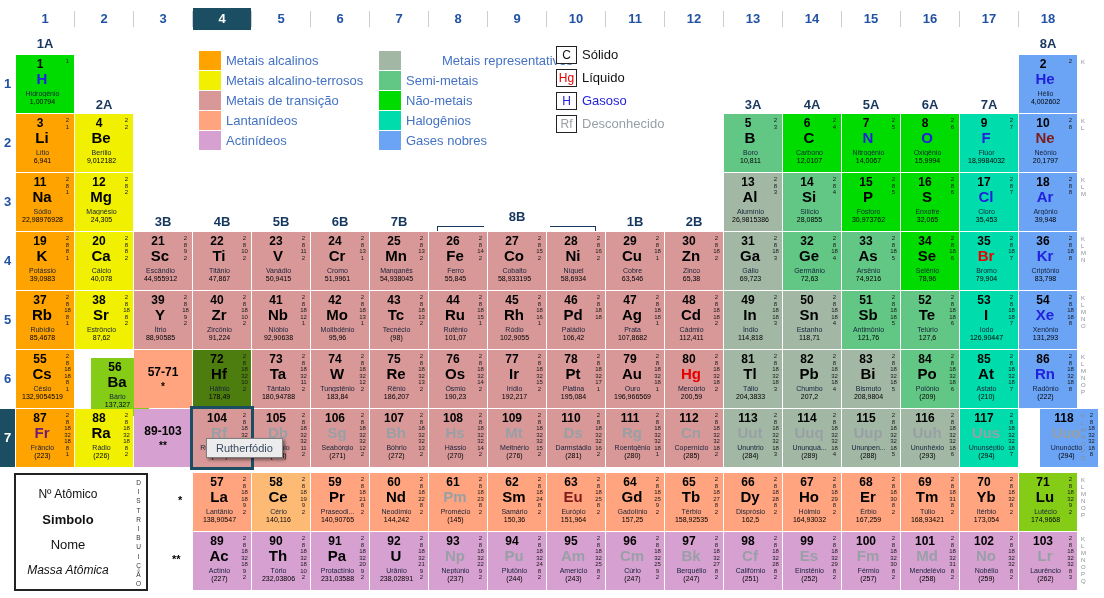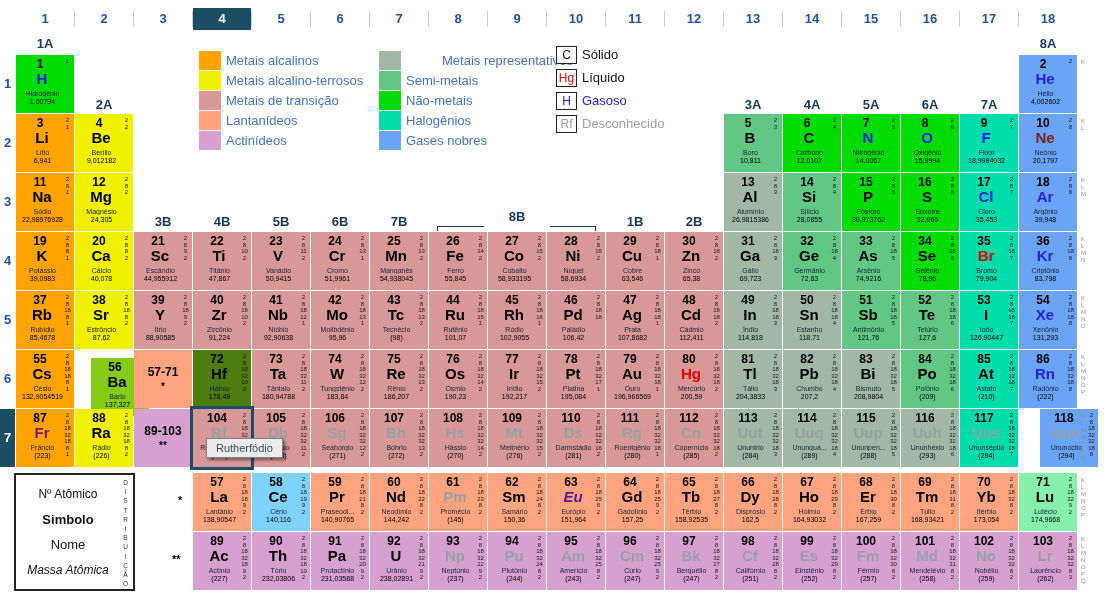--- a/index.html
+++ b/index.html
@@ -39,21 +39,21 @@
   .lglabel{position:absolute;height:19px;line-height:19px;font-size:13px;color:#4472C4;white-space:nowrap;}
   .stbox{position:absolute;width:21px;height:18px;box-sizing:border-box;border:1px solid #222;
          text-align:center;font-size:12px;line-height:16px;background:#fff;}
   .stlabel{position:absolute;height:18px;line-height:18px;font-size:13px;white-space:nowrap;}
   
   .edgeletters{position:absolute;width:12px;font-size:6px;line-height:7px;
                text-align:left;color:#8a8f94;}
   
   .fmark{position:absolute;font-size:11px;font-weight:bold;color:#000;}
   
-  .infobox{position:absolute;left:14px;top:473px;width:121px;height:118px;
+  .infobox{position:absolute;left:14px;top:473px;width:134px;height:118px;
            box-sizing:border-box;border:2px solid #222;background:#fff;}
   .ib-line{position:absolute;left:0;width:104px;text-align:center;color:#111;}
   .ib-numero{top:12px;font-size:12px;}
   .ib-simbolo{top:37px;font-size:13px;font-weight:bold;}
   .ib-nome{top:62px;font-size:13px;}
   .ib-massa{top:88px;font-size:12px;font-style:italic;}
   .ib-vert{position:absolute;right:3px;top:3px;width:9px;font-size:6.5px;
            line-height:9.2px;text-align:center;color:#333;}
   
   .tooltip{position:absolute;left:206px;top:438px;z-index:9;background:#ECECEC;
@@ -1300,21 +1300,21 @@
           <div>8</div>
           <div>18</div>
           <div>18</div>
           <div>9</div>
           <div>2</div>
         </div>
         <div class="sym" style="color: rgb(0, 0, 0);">La</div>
         <div class="nm">Lantânio</div>
         <div class="mass">138,90547</div>
       </div>
-      <div class="cell" style="left: 252px; top: 473px; background: #7dd3fc;">
+      <div class="cell" style="left: 252px; top: 473px; background: #fdba74;">
         <div class="num">58</div>
         <div class="shells">
           <div>2</div>
           <div>8</div>
           <div>18</div>
           <div>19</div>
           <div>9</div>
           <div>2</div>
         </div>
         <div class="sym" style="color: rgb(0, 0, 0);">Ce</div>
@@ -1380,21 +1380,21 @@
       <div class="cell" style="left: 547px; top: 473px; background: rgb(255, 164, 126);">
         <div class="num">63</div>
         <div class="shells">
           <div>2</div>
           <div>8</div>
           <div>18</div>
           <div>25</div>
           <div>8</div>
           <div>2</div>
         </div>
-        <div class="sym" style="color: #4c1d95; font-style: italic;">Eu</div>
+        <div class="sym" style="color: #7f1d1d;">Eu</div>
         <div class="nm">Európio</div>
         <div class="mass">151,964</div>
       </div>
       <div class="cell" style="left: 606px; top: 473px; background: rgb(255, 164, 126);">
         <div class="num">64</div>
         <div class="shells">
           <div>2</div>
           <div>8</div>
           <div>18</div>
           <div>25</div>
@@ -1482,21 +1482,21 @@
           <div>8</div>
           <div>18</div>
           <div>32</div>
           <div>8</div>
           <div>2</div>
         </div>
         <div class="sym" style="color: rgb(0, 0, 0);">Yb</div>
         <div class="nm">Itérbio</div>
         <div class="mass">173,054</div>
       </div>
-      <div class="cell" style="left: 1019px; top: 473px; background: #86efac;">
+      <div class="cell" style="left: 1019px; top: 473px; background: #84cc16;">
         <div class="num">71</div>
         <div class="shells">
           <div>2</div>
           <div>8</div>
           <div>18</div>
           <div>32</div>
           <div>9</div>
           <div>2</div>
         </div>
         <div class="sym" style="color: rgb(0, 0, 0);">Lu</div>

